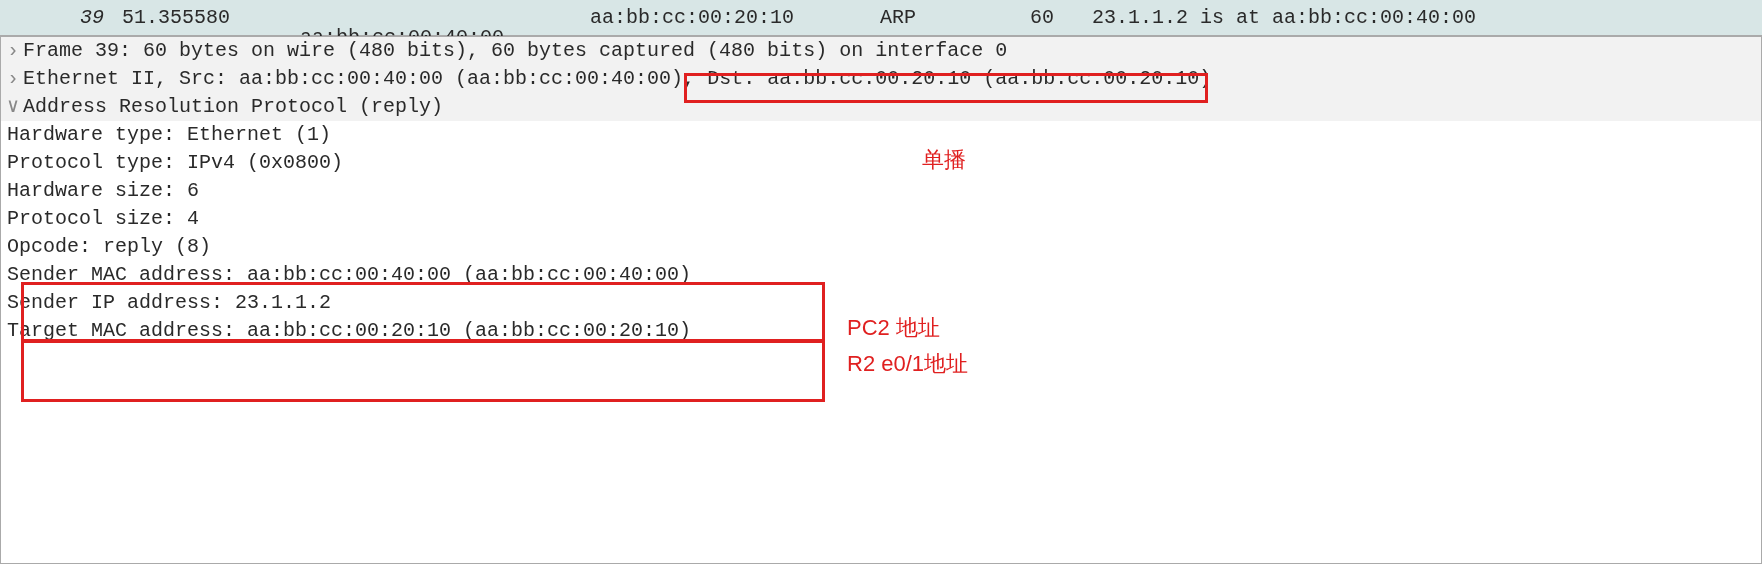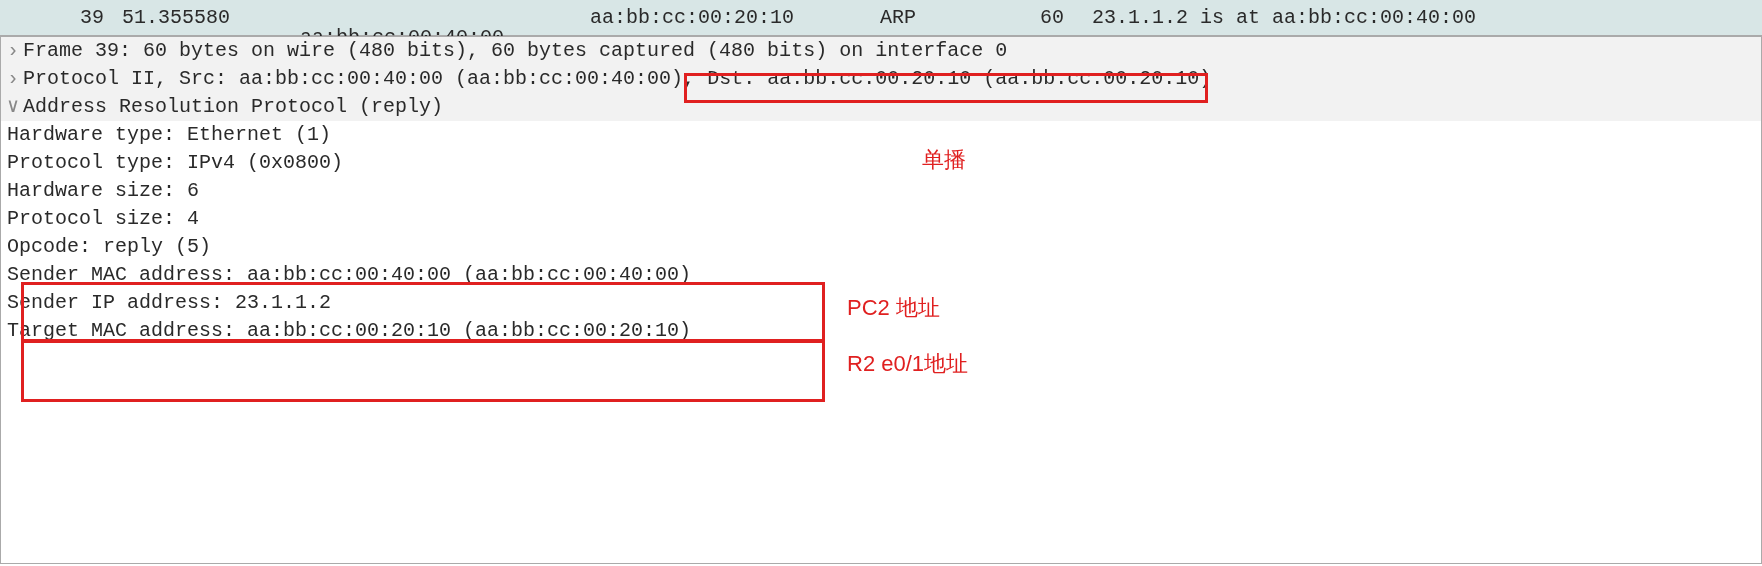--- a/index.html
+++ b/index.html
@@ -15,26 +15,26 @@
   .packet-list {
     background: #d8e6e6;
     border-bottom: 1px solid #aaa;
     height: 36px;
     display: flex;
     align-items: center;
     white-space: pre;
     color: #2a2a2a;
     padding-left: 10px;
   }
-  .packet-list .col-no { width: 100px; text-align: right; padding-right:6px;}
+  .packet-list .col-no { width: 100px; text-align: right; padding-right:6px;font-style:italic;}
   .packet-list .col-time { width: 190px; }
   .packet-list .col-src { width: 290px; margin-top: 40px; }
   .packet-list .col-dst { width: 290px; }
   .packet-list .col-proto { width: 150px; }
-  .packet-list .col-len { width: 50px; text-align:center; padding-right:6px;}
+  .packet-list .col-len { width: 50px; text-align:left; padding-right:6px;}
   .packet-list .col-info { flex: 1; }
   .details {
     border: 1px solid #aaa;
     background: #ffffff;
     height: 528px;
     position: relative;
   }
   .tree-row {
     white-space: pre;
     color: #2a2a2a;
@@ -78,21 +78,21 @@
 
 <div class="details">
 
   <div class="tree-row highlight1">
     <span class="arrow">›</span>
     <span>Frame 39: 60 bytes on wire (480 bits), 60 bytes captured (480 bits) on interface 0</span>
   </div>
 
   <div class="tree-row highlight1">
     <span class="arrow">›</span>
-    <span>Protocol II, Src: aa:bb:cc:00:40:00 (aa:bb:cc:00:40:00), </span>
+    <span>Ethernet II, Src: aa:bb:cc:00:40:00 (aa:bb:cc:00:40:00), </span>
     <span>Dst: aa:bb:cc:00:20:10 (aa:bb:cc:00:20:10)</span>
   </div>
 
   <div class="tree-row highlight2">
     <span class="arrow">∨</span>
     <span>Address Resolution Protocol (reply)</span>
   </div>
 
   <div class="tree-row indent1">
     <span>Hardware type: Ethernet (1)</span>
@@ -100,33 +100,33 @@
   <div class="tree-row indent1">
     <span>Protocol type: IPv4 (0x0800)</span>
   </div>
   <div class="tree-row indent1">
     <span>Hardware size: 6</span>
   </div>
   <div class="tree-row indent1">
     <span>Protocol size: 4</span>
   </div>
   <div class="tree-row indent1">
-    <span>Opcode: reply (5)</span>
+    <span>Opcode: reply (8)</span>
   </div>
   <div class="tree-row indent1">
     <span>Sender MAC address: aa:bb:cc:00:40:00 (aa:bb:cc:00:40:00)</span>
   </div>
   <div class="tree-row indent1">
     <span>Sender IP address: 23.1.1.2</span>
   </div>
   <div class="tree-row indent1">
     <span>Target MAC address: aa:bb:cc:00:20:10 (aa:bb:cc:00:20:10)</span>
   </div>
 
   <div class="redbox" style="left:683px; top:36px; width:524px; height:30px;"></div>
   <div class="redbox" style="left:20px; top:245px; width:804px; height:60px;"></div>
   <div class="redbox" style="left:20px; top:303px; width:804px; height:62px;"></div>
 
   <div class="annot" style="left:921px; top:108px;">单播</div>
-  <div class="annot" style="left:846px; top:256px;">PC2 地址</div>
+  <div class="annot" style="left:846px; top:276px;">PC2 地址</div>
   <div class="annot" style="left:846px; top:312px;">R2 e0/1地址</div>
 
 </div>
 
 </body></html>

